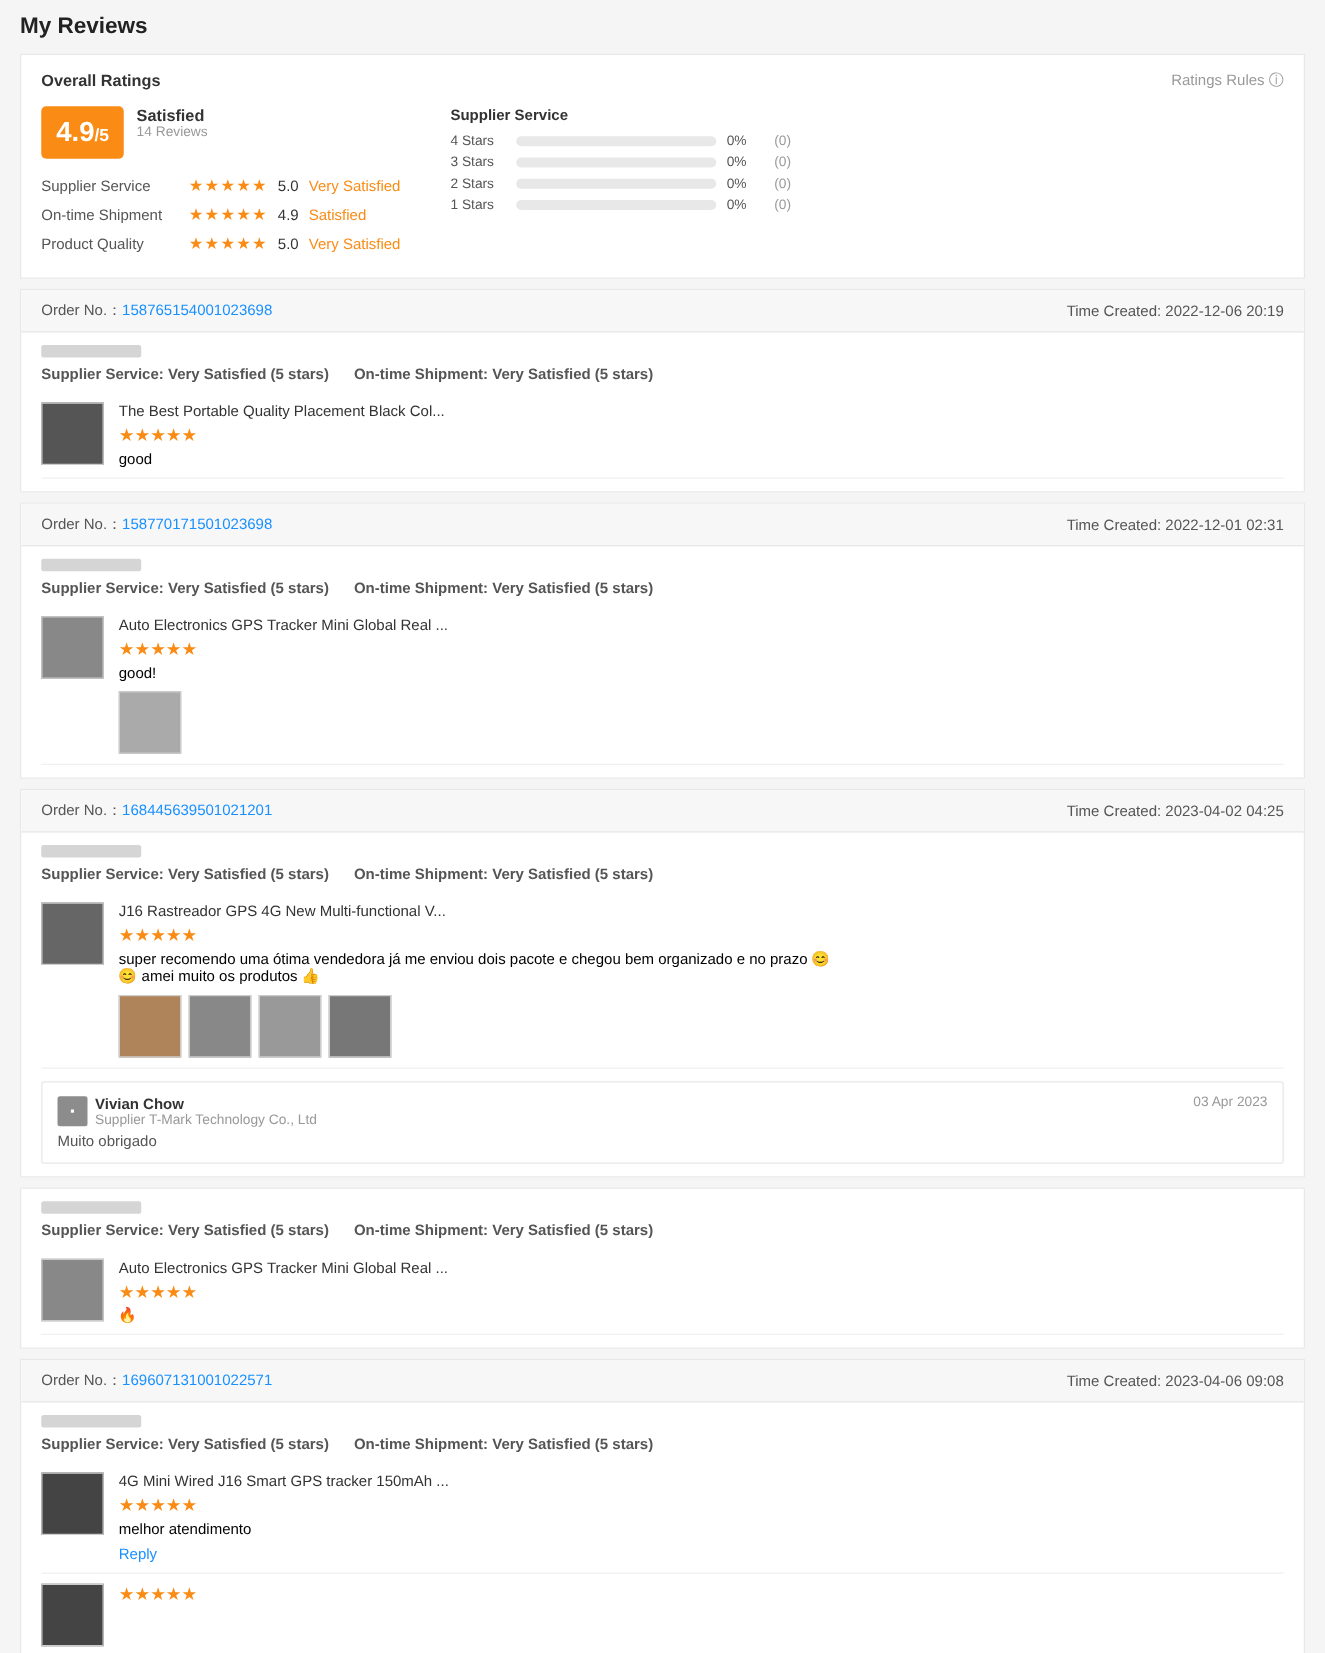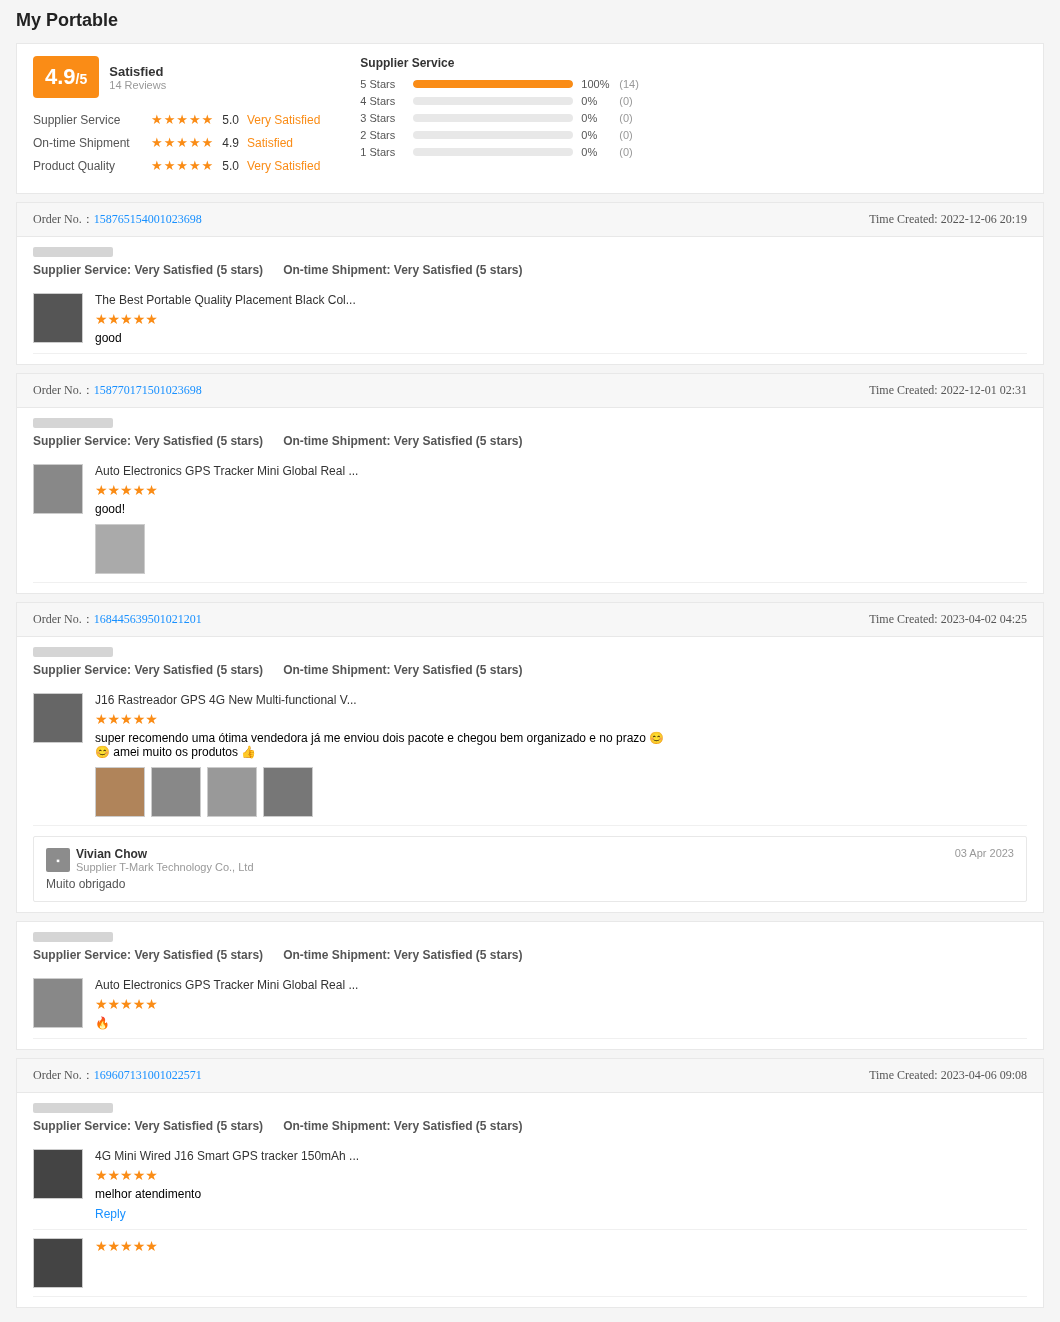--- a/index.html
+++ b/index.html
@@ -10,42 +10,42 @@
     .section { background: #fff; border: 1px solid #e8e8e8; margin-bottom: 8px; }
 
     
     .overall-ratings { padding: 12px 16px; }
     .overall-header { display: flex; justify-content: space-between; align-items: center; margin-bottom: 12px; }
     .overall-title { font-weight: bold; font-size: 13px; }
     .ratings-rules { font-size: 12px; color: #999; }
 
     .ratings-body { display: flex; gap: 40px; }
     .ratings-left { min-width: 200px; }
-    .big-score { display: flex; align-items: center; gap: 10px; margin-bottom: 14px; }
+    .big-score { display: flex; gap: 10px; margin-bottom: 14px; }
     .score-box { background: #fa8c16; color: #fff; font-size: 22px; font-weight: bold; padding: 8px 12px; border-radius: 4px; }
     .satisfied-label { font-weight: bold; font-size: 13px; color: #333; }
     .review-count { font-size: 11px; color: #999; }
 
     .rating-row { display: flex; align-items: center; gap: 8px; margin-bottom: 8px; }
     .rating-label { width: 110px; font-size: 12px; color: #555; }
     .stars { color: #fa8c16; font-size: 13px; letter-spacing: 1px; }
     .star-score { font-size: 12px; color: #333; }
     .satisfaction-level { font-size: 12px; color: #fa8c16; }
 
     .ratings-right { flex: 1; }
     .supplier-service-title { font-weight: bold; font-size: 12px; margin-bottom: 8px; }
     .bar-row { display: flex; align-items: center; gap: 8px; margin-bottom: 5px; font-size: 11px; }
     .bar-label { width: 45px; color: #555; }
     .bar-track { width: 160px; height: 8px; background: #e8e8e8; border-radius: 4px; overflow: hidden; }
     .bar-fill { height: 100%; background: #fa8c16; border-radius: 4px; }
     .bar-pct { width: 30px; color: #555; }
     .bar-count { color: #999; }
 
     
-    .order-header { background: #f7f7f7; padding: 8px 16px; display: flex; justify-content: space-between; align-items: center; border-bottom: 1px solid #e8e8e8; font-family: Liberation Serif, serif; }
+    .order-header { background: #f7f7f7; padding: 8px 16px; display: flex; justify-content: space-between; align-items: center; border-bottom: 1px solid #e8e8e8; }
     .order-no-label { font-size: 12px; color: #555; }
     .order-no-link { color: #1890ff; font-size: 12px; cursor: pointer; text-decoration: none; }
     .time-created { font-size: 12px; color: #555; }
 
     .order-body { padding: 10px 16px; }
     .seller-info-bar { display: flex; align-items: center; gap: 4px; margin-bottom: 6px; font-size: 12px; }
     .service-tags { display: flex; gap: 20px; font-size: 12px; color: #555; margin-bottom: 8px; font-weight: bold; }
 
     .product-review { display: flex; gap: 12px; padding: 8px 0; border-bottom: 1px solid #f0f0f0; }
     .product-thumb { width: 50px; height: 50px; background: #d0d0d0; border: 1px solid #ccc; flex-shrink: 0; display: flex; align-items: center; justify-content: center; overflow: hidden; }
@@ -67,24 +67,28 @@
     .reply-text { font-size: 12px; color: #555; }
 
     .reply-link { color: #1890ff; font-size: 12px; cursor: pointer; margin-top: 6px; display: inline-block; }
 
     .seller-name-box { display: inline-block; width: 80px; height: 10px; background: #d5d5d5; border-radius: 2px; vertical-align: middle; }
   </style>
 </head>
 <body>
 
 <div class="page-wrapper">
-  <div class="page-title">My Portable</div>
+  <div class="page-title">My Reviews</div>
 
   <div class="section">
     <div class="overall-ratings">
+      <div class="overall-header">
+        <span class="overall-title">Overall Ratings</span>
+        <span class="ratings-rules">Ratings Rules ⓘ</span>
+      </div>
       <div class="ratings-body">
         <div class="ratings-left">
           <div class="big-score">
             <div class="score-box">
               <span>4.9</span><span style="font-size:14px">/5</span>
             </div>
             <div>
               <div class="satisfied-label">Satisfied</div>
               <div class="review-count">14 Reviews</div>
             </div>
@@ -106,28 +110,20 @@
     <span class="rating-label">Product Quality</span>
     <span class="stars">★★★★★</span>
     <span class="star-score">5.0</span>
     <span class="satisfaction-level">Very Satisfied</span>
   </div>
             </div>
         </div>
         <div class="ratings-right">
           <div class="supplier-service-title">Supplier Service</div>
           <div id="bars-container">
-              <div class="bar-row">
-    <span class="bar-label">5 Stars</span>
-    <div class="bar-track">
-      <div class="bar-fill" style="width:100%"></div>
-    </div>
-    <span class="bar-pct">100%</span>
-    <span class="bar-count">(14)</span>
-  </div>
               <div class="bar-row">
     <span class="bar-label">4 Stars</span>
     <div class="bar-track">
       <div class="bar-fill" style="width:0%"></div>
     </div>
     <span class="bar-pct">0%</span>
     <span class="bar-count">(0)</span>
   </div>
               <div class="bar-row">
     <span class="bar-label">3 Stars</span>

